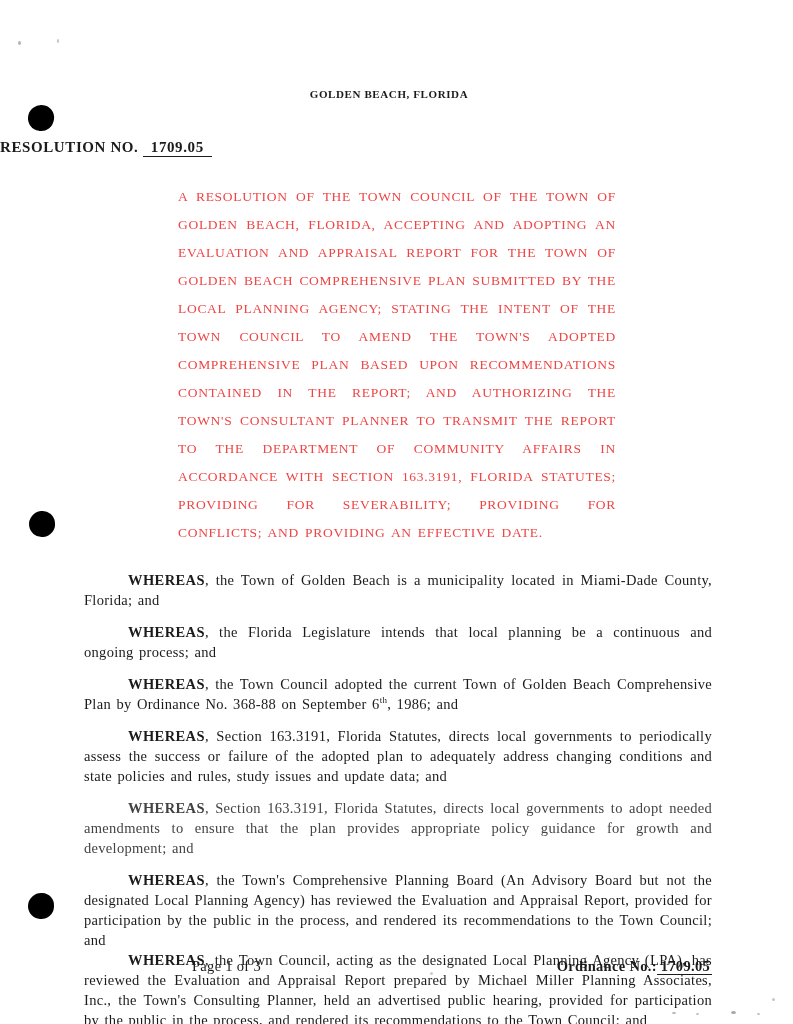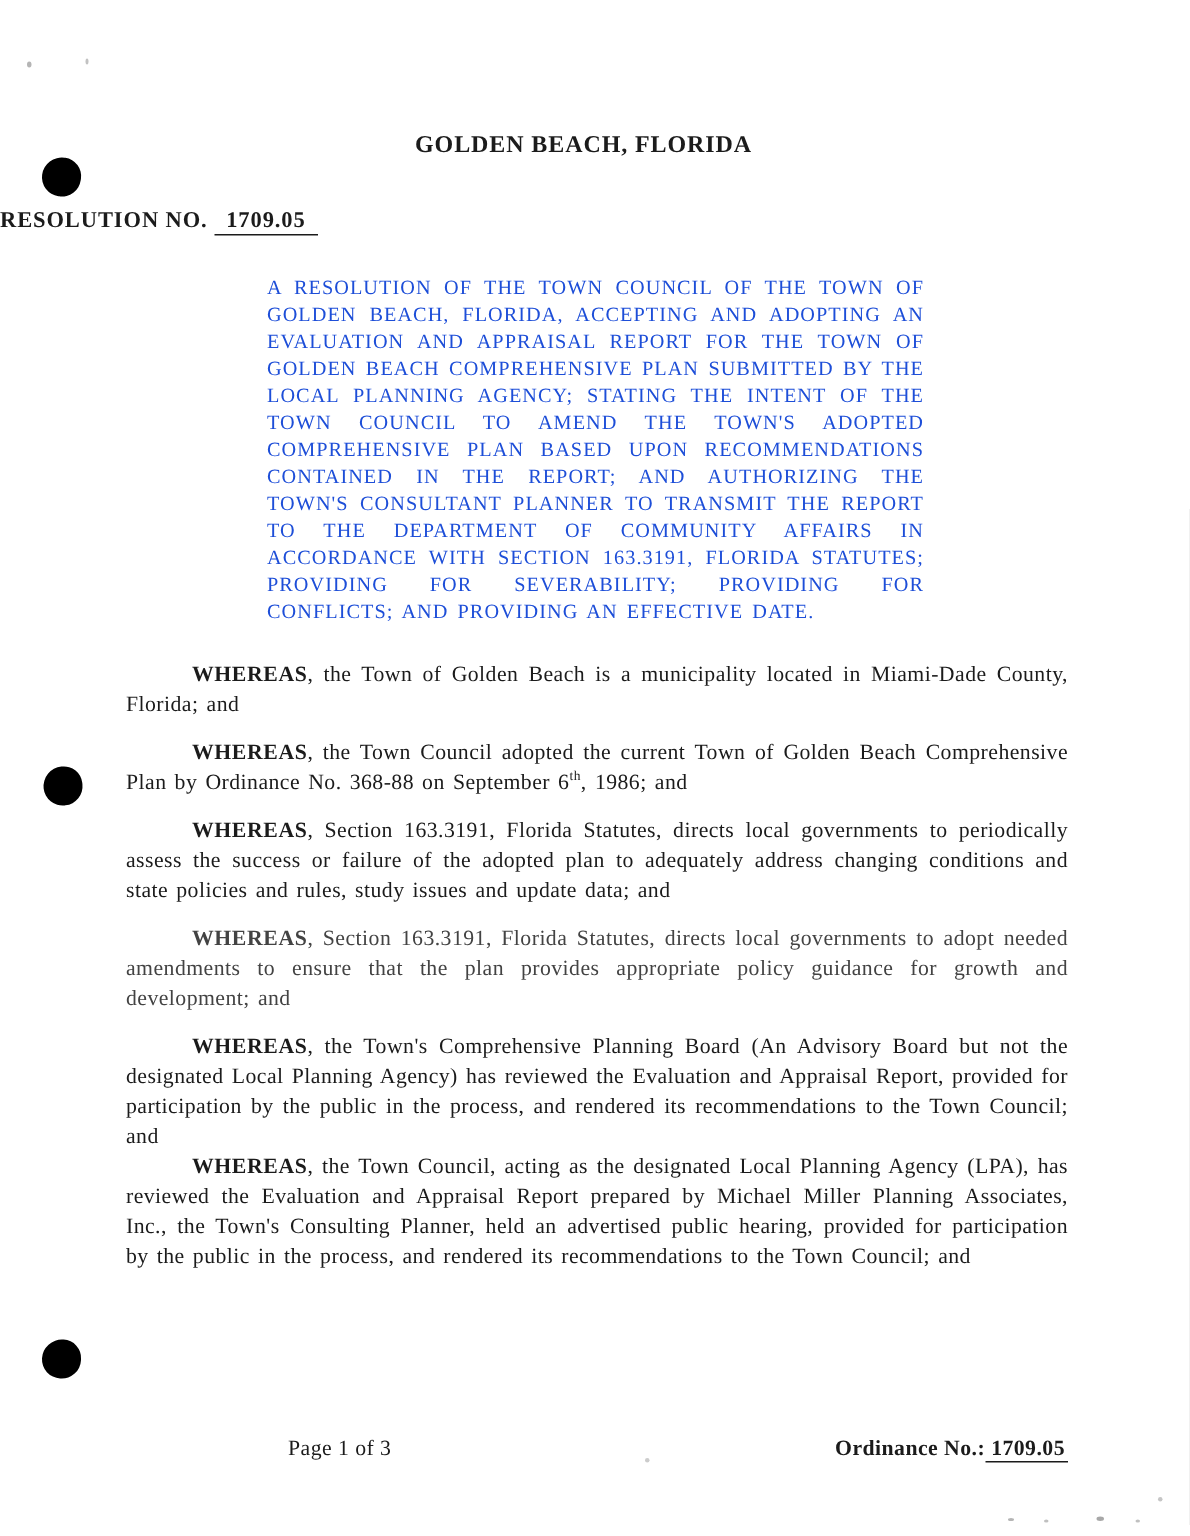--- a/index.html
+++ b/index.html
@@ -12,21 +12,21 @@
     color: #1b1b1b;
     overflow: hidden;
   }
   .title {
     position: absolute;
     top: 88px;
     left: 0;
     width: 778px;
     text-align: center;
     font-weight: bold;
-    font-size: 16px;
+    font-size: 11px;
     letter-spacing: 0.6px;
     margin: 0;
   }
   .res-heading {
     position: absolute;
     top: 139px;
     left: 0;
     width: 778px;
     font-weight: bold;
     font-size: 15px;
@@ -40,24 +40,24 @@
     position: absolute;
     left: 84px;
     top: 183px;
     width: 628px;
   }
   .preamble {
     margin: 0 0 0 94px;
     width: 438px;
     text-align: justify;
     font-size: 13.5px;
-    line-height: 18px;
+    line-height: 28px;
     letter-spacing: 0.7px;
     word-spacing: 2px;
-    color: #1d4ed8;
+    color: #ef4444;
   }
   .clauses { margin-top: 23px; }
   .clause {
     margin: 0 0 12px 0;
     text-align: justify;
     text-indent: 44px;
     font-size: 14.5px;
     line-height: 20px;
     letter-spacing: 0.3px;
     word-spacing: 1.5px;
@@ -120,20 +120,21 @@
   </div>
 
   <div class="content">
 
     <p class="preamble">A RESOLUTION OF THE TOWN COUNCIL OF THE TOWN OF GOLDEN BEACH, FLORIDA, ACCEPTING AND ADOPTING AN EVALUATION AND APPRAISAL REPORT FOR THE TOWN OF GOLDEN BEACH COMPREHENSIVE PLAN SUBMITTED BY THE LOCAL PLANNING AGENCY; STATING THE INTENT OF THE TOWN COUNCIL TO AMEND THE TOWN'S ADOPTED COMPREHENSIVE PLAN BASED UPON RECOMMENDATIONS CONTAINED IN THE REPORT; AND AUTHORIZING THE TOWN'S CONSULTANT PLANNER TO TRANSMIT THE REPORT TO THE DEPARTMENT OF COMMUNITY AFFAIRS IN ACCORDANCE WITH SECTION 163.3191, FLORIDA STATUTES; PROVIDING FOR SEVERABILITY; PROVIDING FOR CONFLICTS; AND PROVIDING AN EFFECTIVE DATE.</p>
 
     <div class="clauses">
 
       <p class="clause"><b>WHEREAS</b><span>, the Town of Golden Beach is a municipality located in Miami-Dade County, Florida; and</span></p>
 
+      <p class="clause"><b>WHEREAS</b><span>, the Florida Legislature intends that local planning be a continuous and ongoing process; and</span></p>
 
       <p class="clause"><b>WHEREAS</b><span>, the Town Council adopted the current Town of Golden Beach Comprehensive Plan by Ordinance No. 368-88 on September 6</span><sup>th</sup><span>, 1986; and</span></p>
 
       <p class="clause"><b>WHEREAS</b><span>, Section 163.3191, Florida Statutes, directs local governments to periodically assess the success or failure of the adopted plan to adequately address changing conditions and state policies and rules, study issues and update data; and</span></p>
 
       <p class="clause faded"><b>WHEREAS</b><span>, Section 163.3191, Florida Statutes, directs local governments to adopt needed amendments to ensure that the plan provides appropriate policy guidance for growth and development; and</span></p>
 
       <p class="clause no-gap"><b>WHEREAS</b><span>, the Town's Comprehensive Planning Board (An Advisory Board but not the designated Local Planning Agency) has reviewed the Evaluation and Appraisal Report, provided for participation by the public in the process, and rendered its recommendations to the Town Council; and</span></p>
 
       <p class="clause no-gap"><b>WHEREAS</b><span>, the Town Council, acting as the designated Local Planning Agency (LPA), has reviewed the Evaluation and Appraisal Report prepared by Michael Miller Planning Associates, Inc., the Town's Consulting Planner, held an advertised public hearing, provided for participation by the public in the process, and rendered its recommendations to the Town Council; and</span></p>

